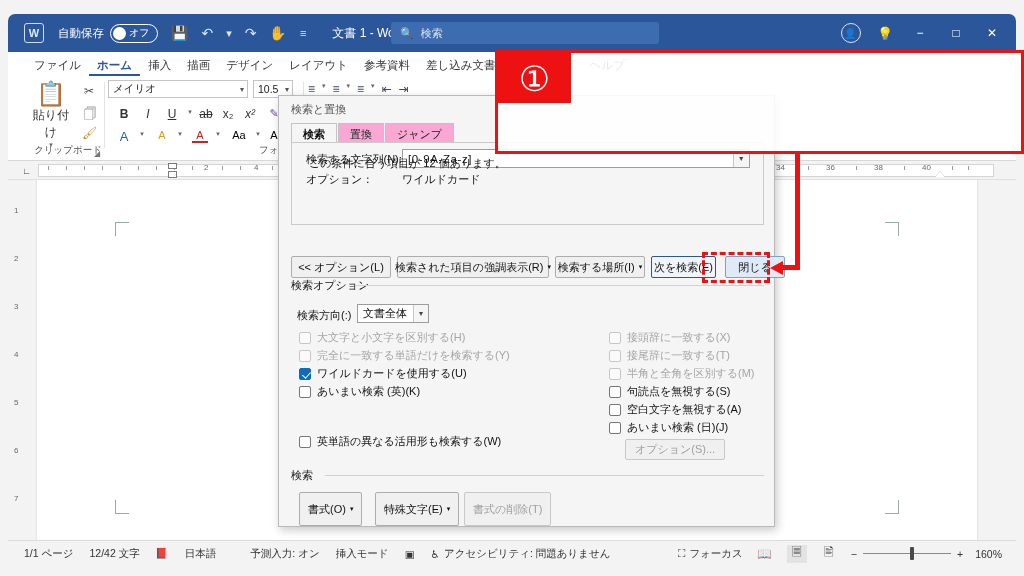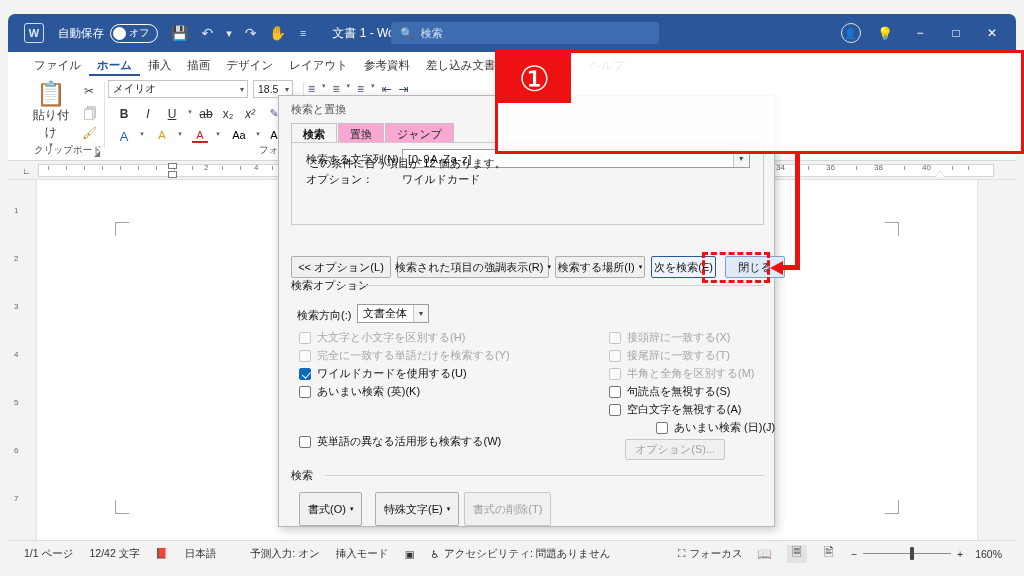--- a/index.html
+++ b/index.html
@@ -259,21 +259,21 @@
     <div class="rsep" style="left:96px;"></div>
 
     <div class="rgroup" style="left:100px;width:190px;">
       <div class="gname">フォント</div>
     </div>
     <div class="fontname">
       <span>メイリオ</span>
       <span class="car">▾</span>
     </div>
     <div class="fontsize">
-      <span>18.5</span>
+      <span>10.5</span>
       <span class="car">▾</span>
     </div>
     <div class="fbtn" style="left:108px;top:31px;font-weight:bold;">B</div>
     <div class="fbtn" style="left:132px;top:31px;font-style:italic;">I</div>
     <div class="fbtn" style="left:156px;top:31px;text-decoration:underline;">U</div>
     <div class="fbtn" style="left:174px;top:32px;font-size:7px;color:#666;">▾</div>
     <div class="fbtn" style="left:190px;top:31px;text-decoration:line-through;">ab</div>
     <div class="fbtn" style="left:212px;top:31px;">x₂</div>
     <div class="fbtn" style="left:234px;top:31px;font-style:italic;">x²</div>
     <div class="fbtn2" style="left:258px;top:31px;color:#7a4fa3;">✎</div>
@@ -442,21 +442,21 @@
       <span>半角と全角を区別する(M)</span>
     </div>
     <div class="cbrow" style="left:330px;top:288px;">
       <span class="box"></span>
       <span>句読点を無視する(S)</span>
     </div>
     <div class="cbrow" style="left:330px;top:306px;">
       <span class="box"></span>
       <span>空白文字を無視する(A)</span>
     </div>
-    <div class="cbrow" style="left:330px;top:324px;margin-left:47px;">
+    <div class="cbrow" style="left:330px;top:324px;">
       <span class="box"></span>
       <span>あいまい検索 (日)(J)</span>
     </div>
 
     <div class="optbtn" style="left:346px;top:343px;">オプション(S)...</div>
 
     <div class="grp-title" style="left:12px;top:372px;">検索</div>
     <div class="grp-line" style="left:46px;top:379px;width:439px;"></div>
 
     <div class="fbtn3" style="left:20px;top:396px;">

